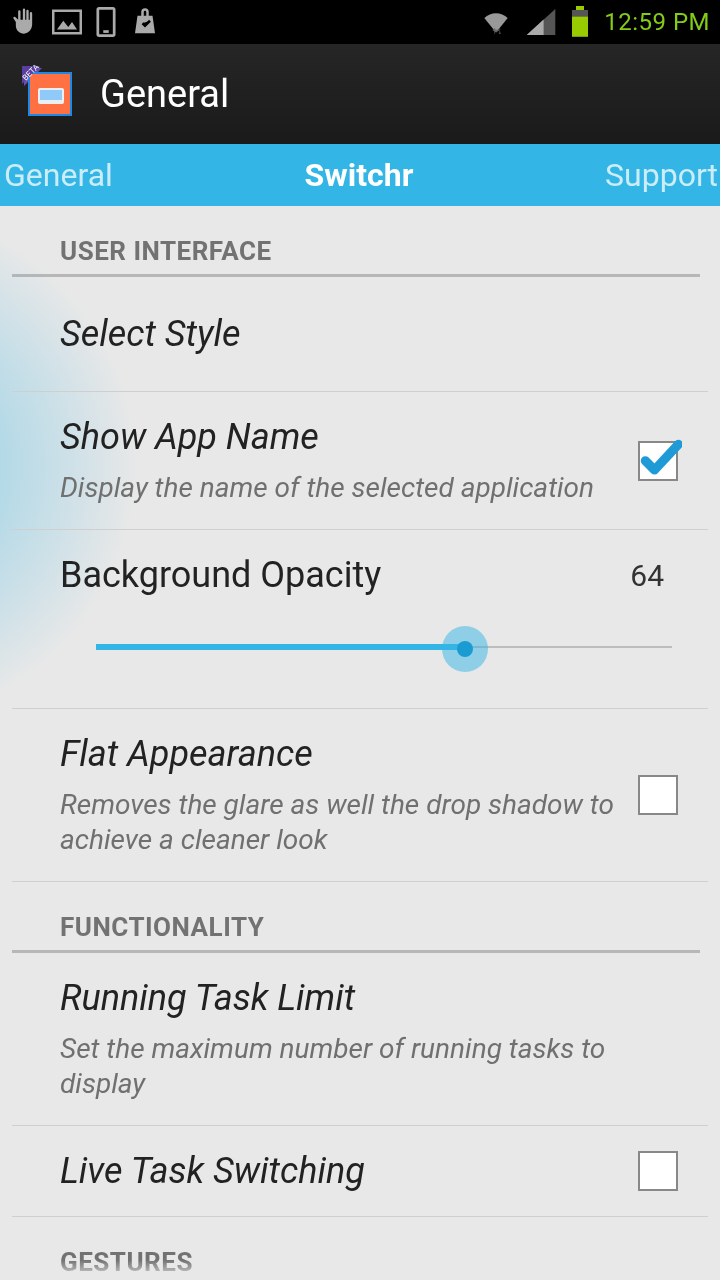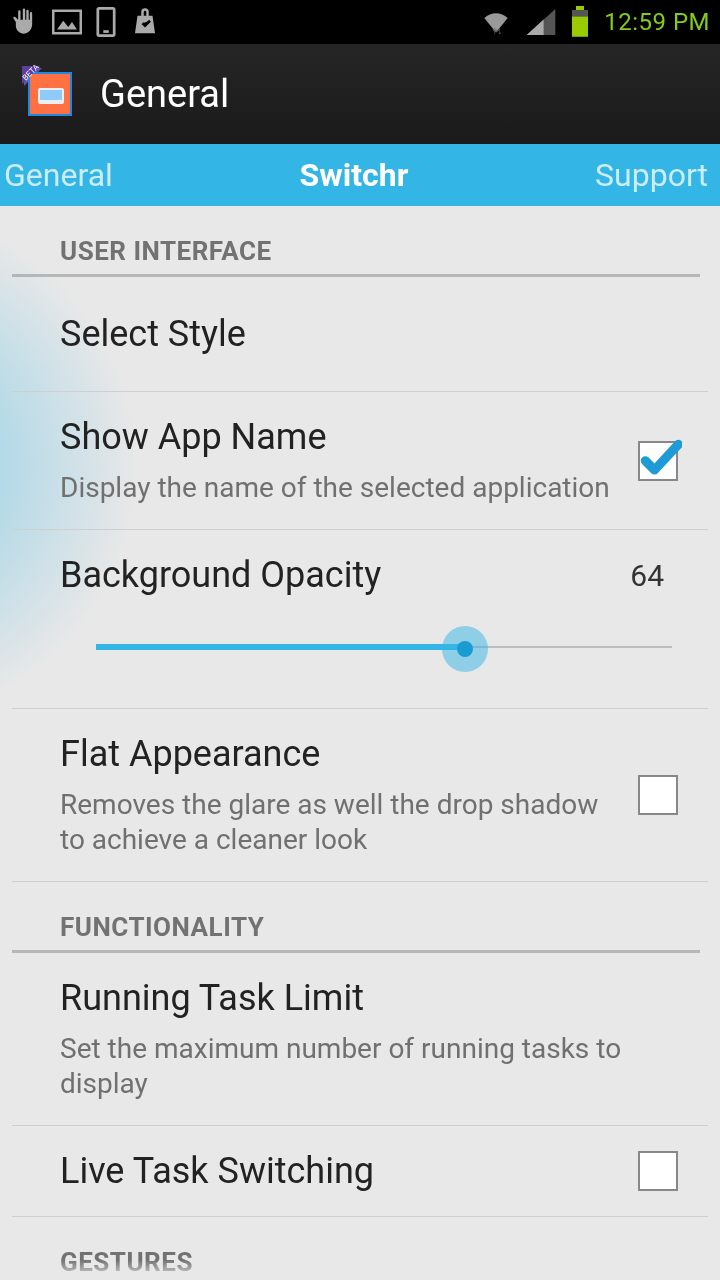--- a/index.html
+++ b/index.html
@@ -14,27 +14,27 @@
   
   .action-bar { height: 100px; background: linear-gradient(#262626, #1a1a1a); display: flex; align-items: center; padding: 0 18px; gap: 18px; }
   .app-icon { width: 64px; height: 64px; position: relative; }
   .app-icon svg { display:block; }
   .action-title { color: #fff; font-size: 38px; font-weight: 400; }
   
   .tabs { height: 62px; background: #33b5e5; display: flex; align-items: center; justify-content: space-between; color: #fff; font-size: 32px; padding: 0; }
   .tab { padding: 0 6px; height: 100%; display:flex; align-items:center; }
   .tab.left { color: rgba(255,255,255,0.75); padding-left: 4px;}
   .tab.center { font-weight: 700; flex: 1; justify-content: center; }
-  .tab.right { color: rgba(255,255,255,0.75); padding-right: 12px; justify-content: center; }
+  .tab.right { color: rgba(255,255,255,0.75); padding-right: 2px; justify-content: center; }
   
   .content { position: relative; height: calc(1280px - 44px - 100px - 62px); overflow: hidden; background: #e8e8e8; }
   .glow { position: absolute; top: 0; left: -120px; width: 260px; height: 520px; background: radial-gradient(ellipse at left center, rgba(51,181,229,0.55), rgba(51,181,229,0) 70%); pointer-events: none; }
   .section-header { font-size: 26px; font-weight: 700; color: #727272; letter-spacing: 0.5px; padding: 30px 32px 8px 48px; border-bottom: 3px solid #b7b7b7; margin: 0 20px 0 12px; }
   .pref { padding: 24px 30px 24px 48px; border-bottom: 1px solid #cfcfcf; margin: 0 12px; display: flex; align-items: center; position: relative; }
-  .pref .text { flex: 1; padding-right: 20px; }
+  .pref .text { flex: 1; padding-right: 20px; font-style: italic; }
   .pref-title { font-size: 36px; color: #222; font-weight: 400; }
   .pref-summary { font-size: 28px; color: #707070; line-height: 1.25; margin-top: 12px; }
   .pref-value { font-size: 30px; color: #333; padding-right: 14px; margin-left: 30px; }
   .checkbox { width: 40px; height: 40px; border: 2px solid #888; background: #fff; display:flex; align-items:center; justify-content:center; }
   .checkbox svg { display:none; }
   .checkbox.checked svg { display:block; }
   
   .slider-row { display:block; }
   .slider-top { display:flex; align-items:center; justify-content:space-between; }
   .slider-area { position: relative; height: 70px; margin-top: 18px; }

